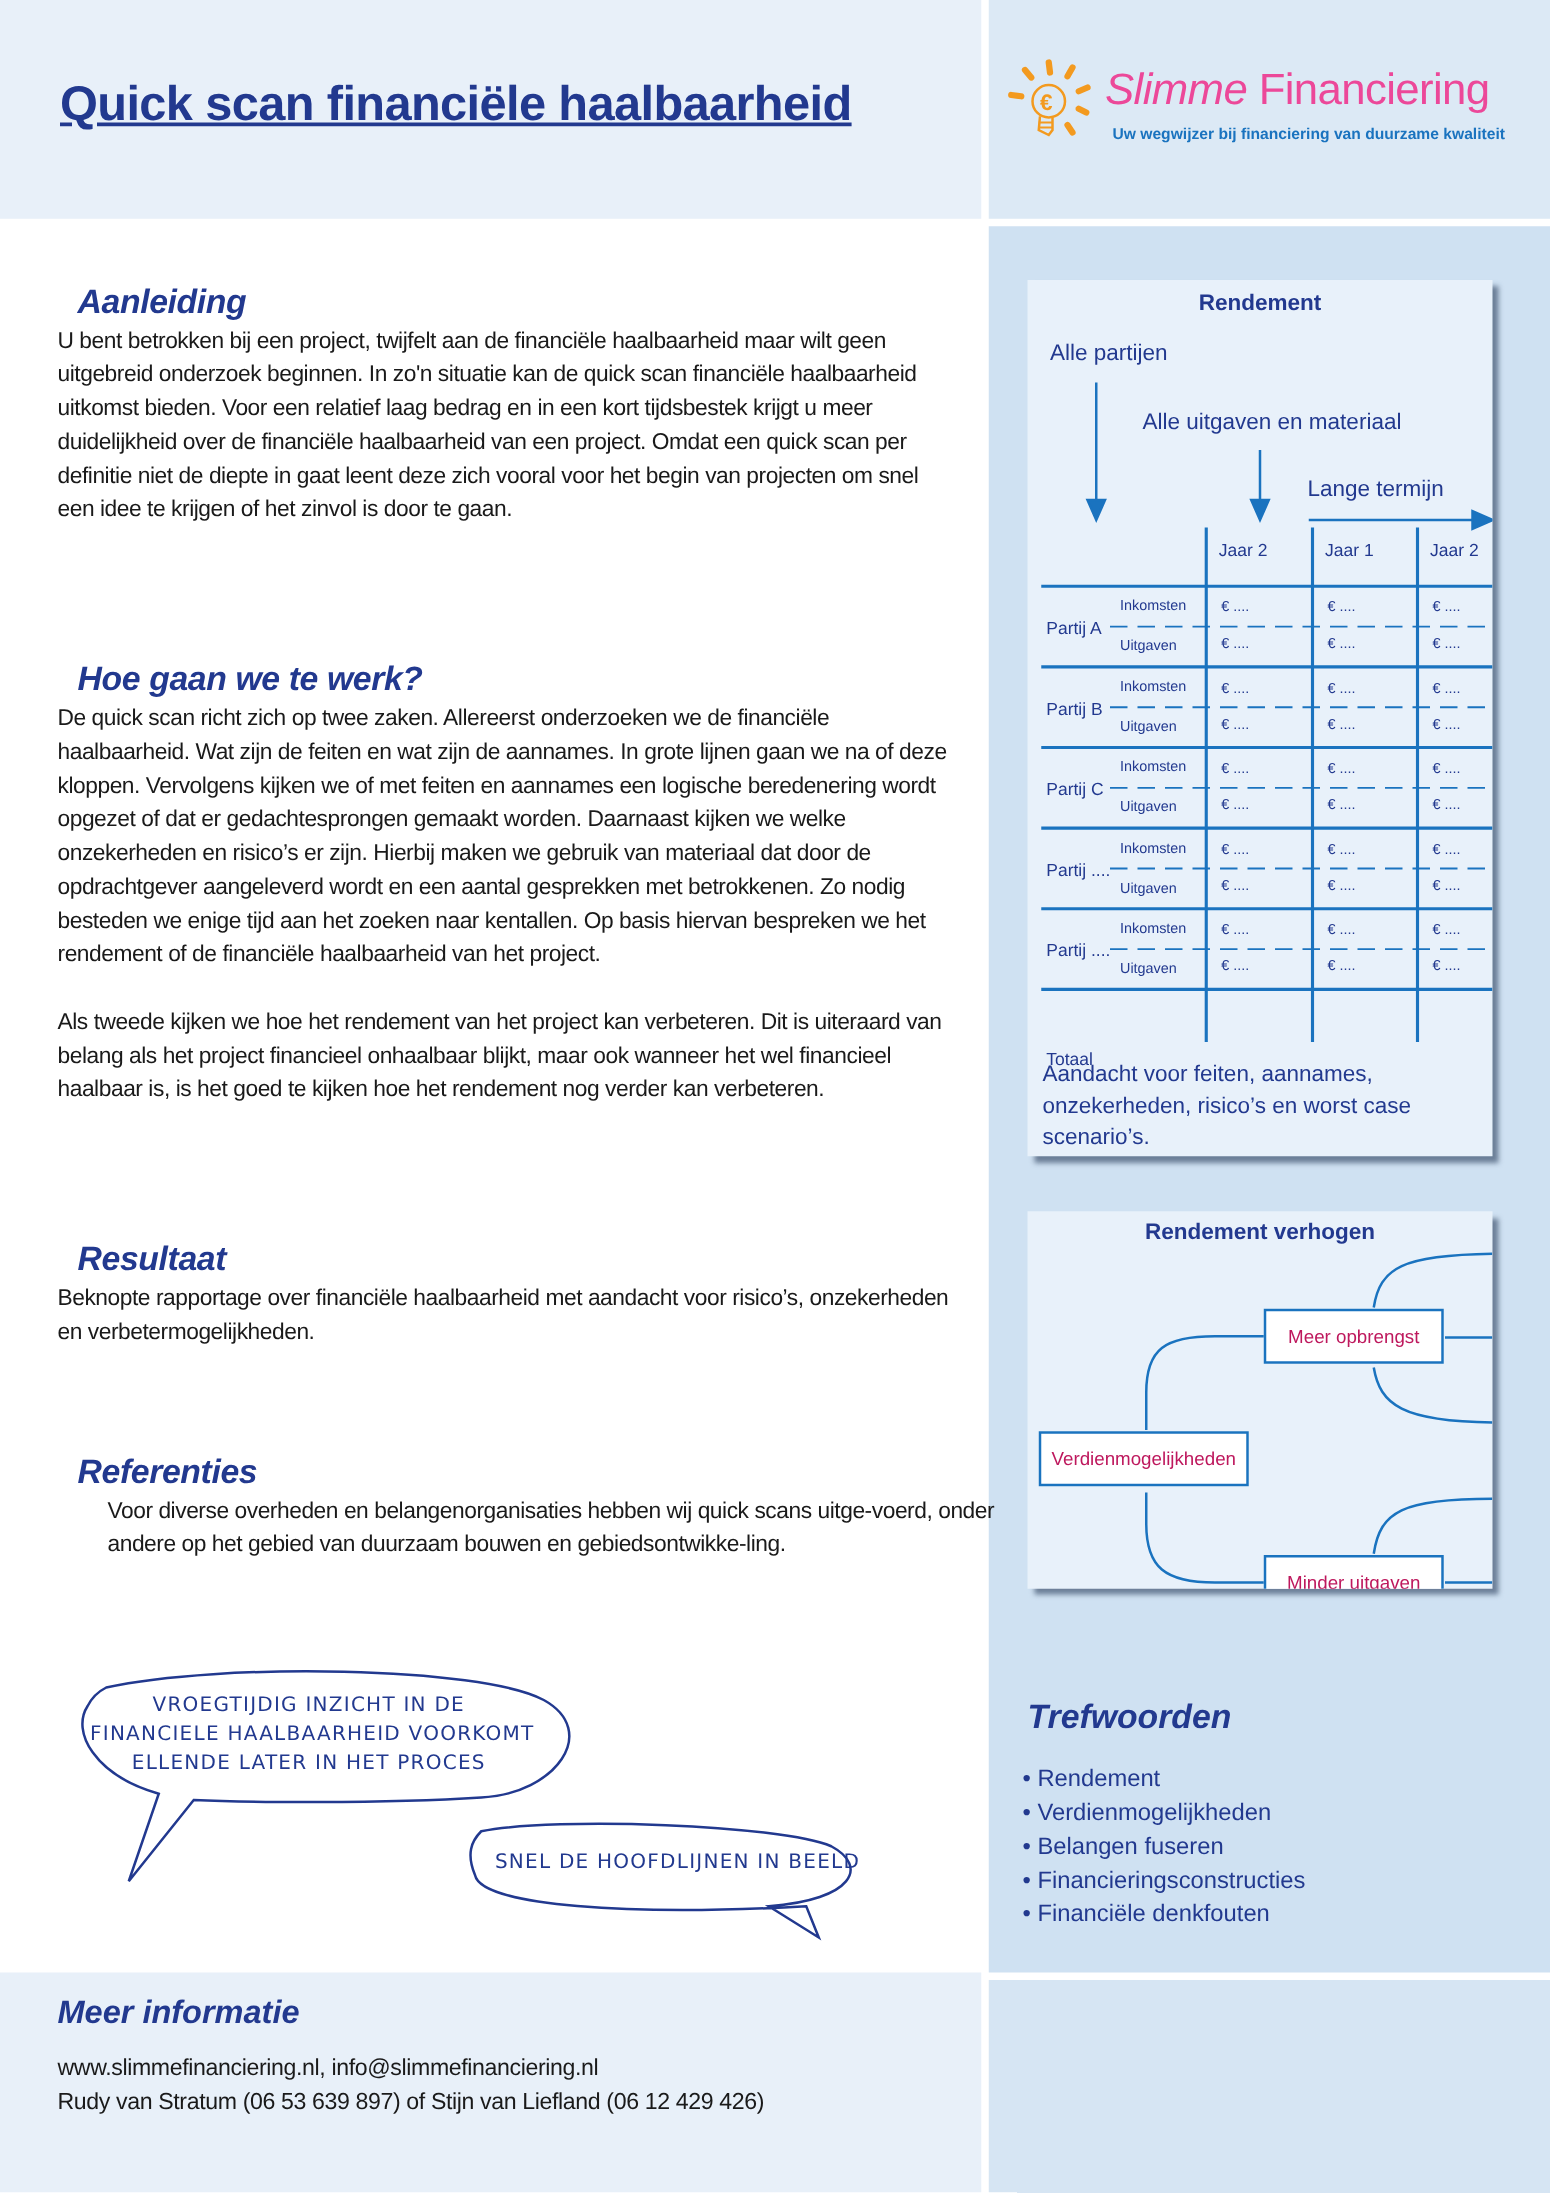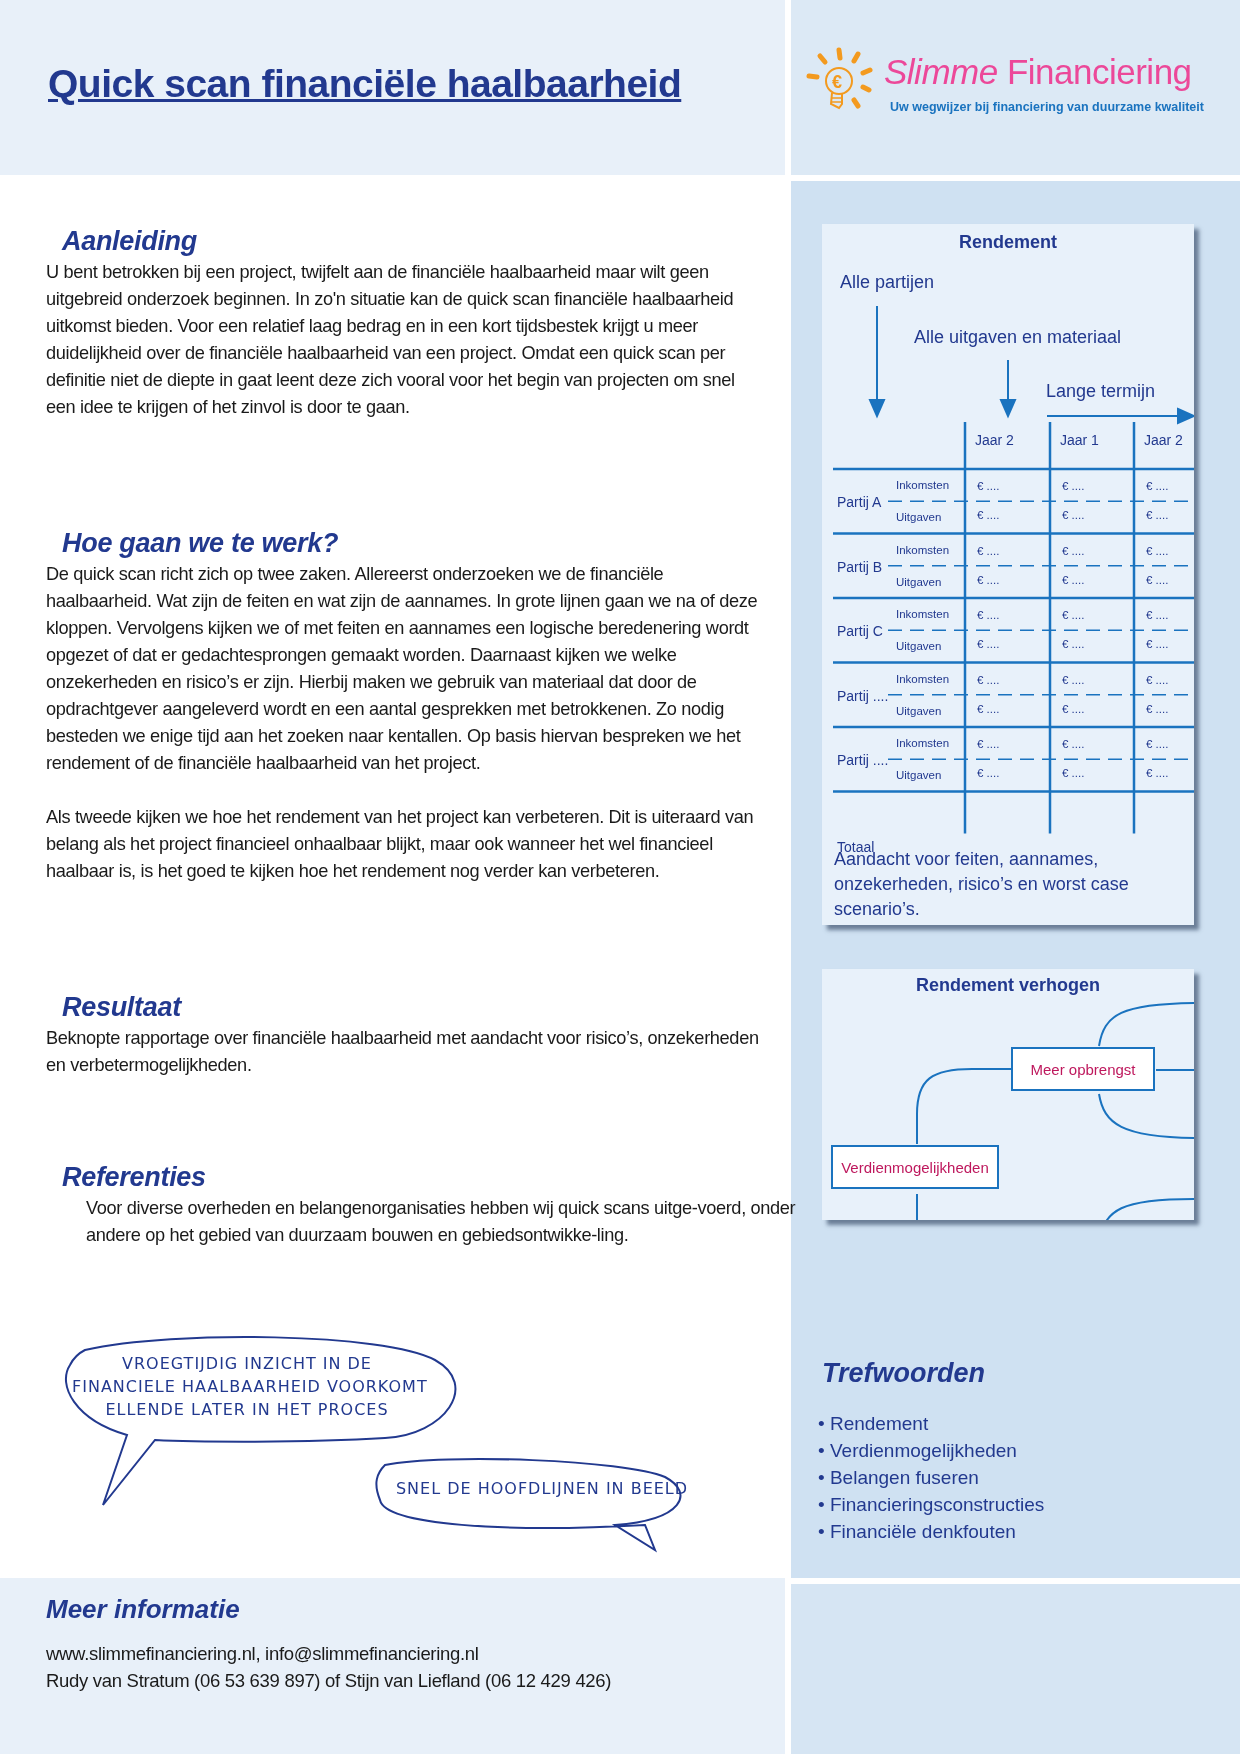--- a/index.html
+++ b/index.html
@@ -164,21 +164,21 @@
       <div class="tbl-small" style="left: 155px; top: 543px;">€ ....</div>
       <div class="tbl-small" style="left: 240px; top: 514px;">€ ....</div>
       <div class="tbl-small" style="left: 240px; top: 543px;">€ ....</div>
       <div class="tbl-small" style="left: 324px; top: 514px;">€ ....</div>
       <div class="tbl-small" style="left: 324px; top: 543px;">€ ....</div>
       <div class="tbl-text" style="left: 15px; top: 574.5px; margin-top: 40px;">Totaal</div>
     </div>
   <div class="dlabel" style="left:12px;top:623px;line-height:25px;white-space:normal;width:345px;">Aandacht voor feiten, aannames, onzekerheden, risico’s en worst case scenario’s.</div>
 </div>
 
-<div class="card" style="left:822px;top:969px;width:372px;height:251px;overflow:hidden;">
+<div class="card" style="left:822px;top:969px;width:372px;height:302px;overflow:hidden;">
   <div class="card-title" style="top:6px;">Rendement verhogen</div>
   <svg style="position:absolute;left:0;top:0;" width="372" height="340" viewBox="0 0 372 340">
     <g stroke="#1a73bf" stroke-width="2" fill="none">
       <path d="M95 175 L95 145 C95 110 110 100 150 100 L190 100"></path>
       <path d="M95 225 L95 250 C95 285 110 297 150 297 L190 297"></path>
       <path d="M277 77 C282 45 300 35 372 34"></path>
       <path d="M334 101 L372 101"></path>
       <path d="M277 125 C282 155 300 168 372 169"></path>
       <path d="M277 274 C282 240 300 230 372 230"></path>
       <path d="M334 297 L372 297"></path>

